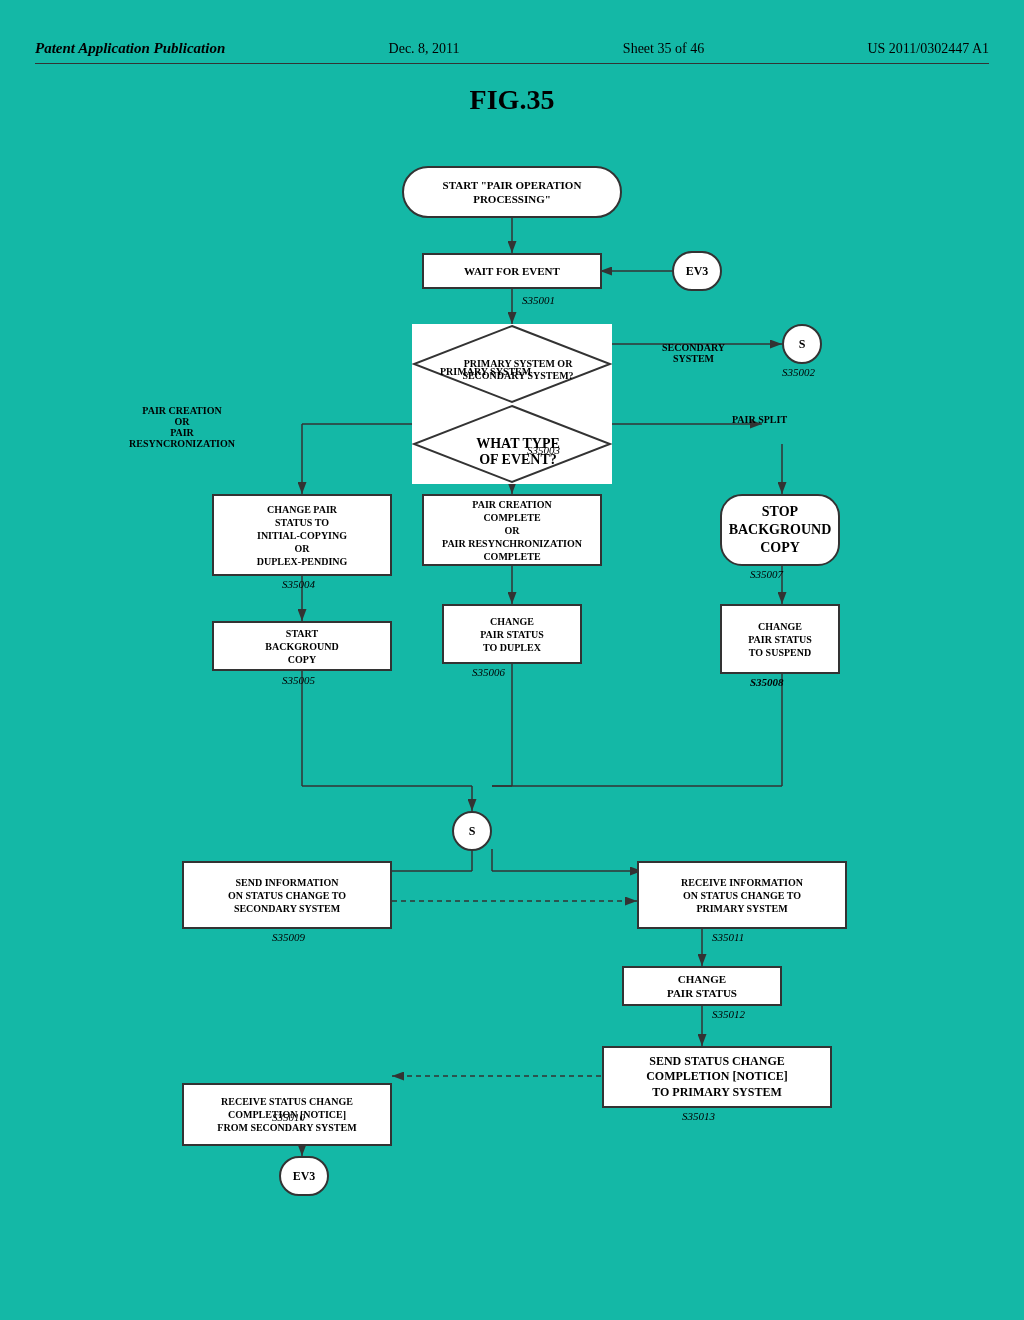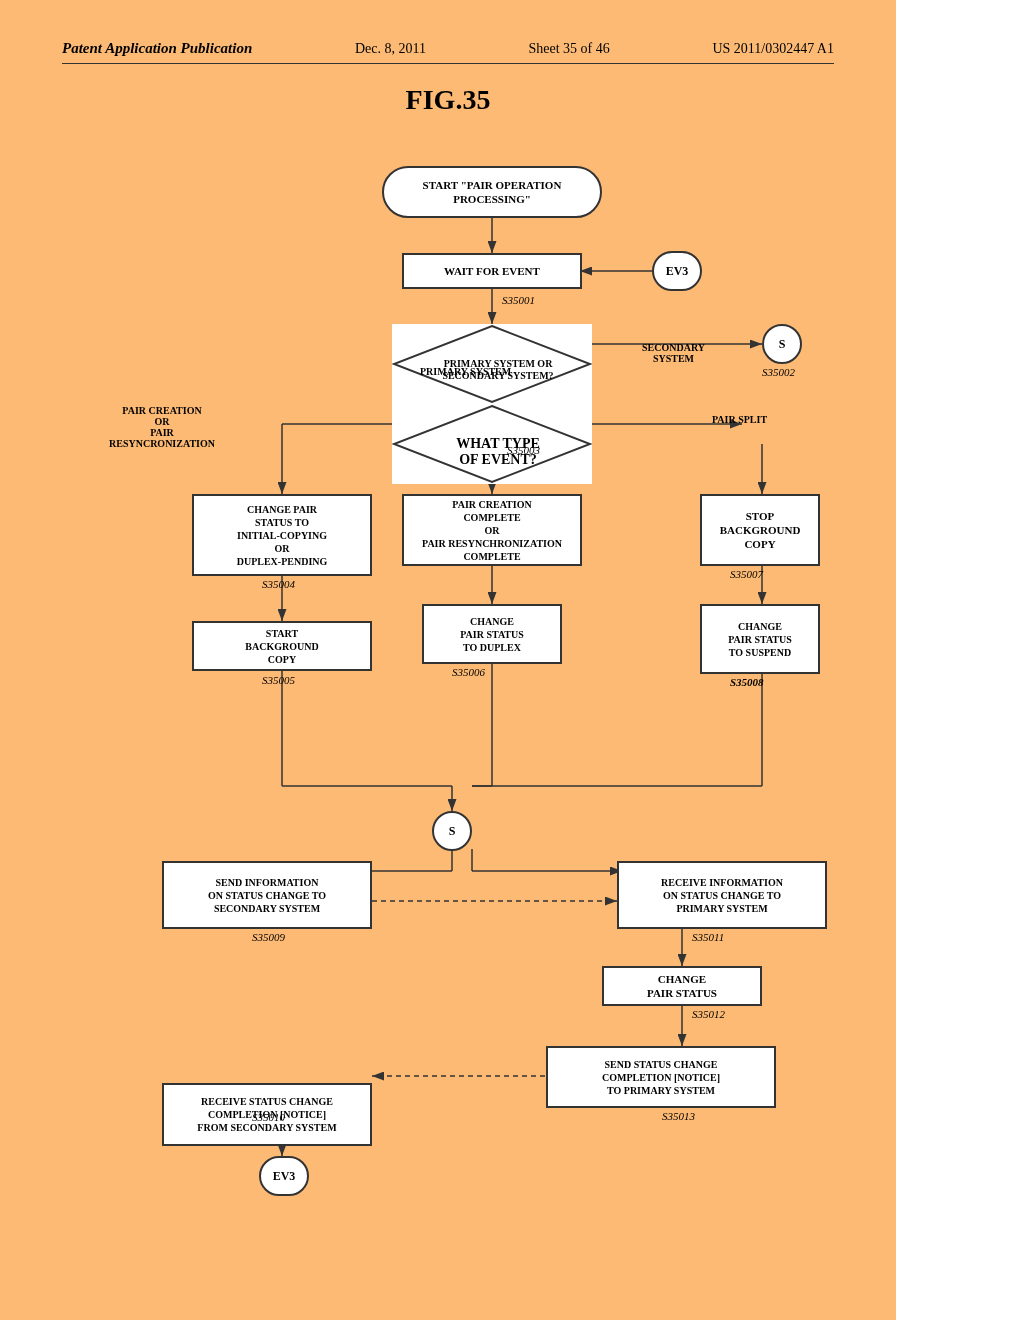--- a/index.html
+++ b/index.html
@@ -5,25 +5,25 @@
     * { box-sizing: border-box; margin: 0; padding: 0; }
     body {
       background: #fff;
       font-family: 'Times New Roman', Times, serif;
       width: 1024px;
       min-height: 1320px;
       position: relative;
       overflow-x: hidden;
     }
     .page {
-      width: 896px;
+      width: 1024px;
       min-height: 1320px;
-      background: #fdba74;
+      background: #14b8a6;
       position: relative;
-      padding: 40px 62px;
+      padding: 40px 35px;
     }
     .header {
       display: flex;
       justify-content: space-between;
       align-items: baseline;
       border-bottom: 1px solid #333;
       padding-bottom: 6px;
       margin-bottom: 20px;
     }
     .header-left {
@@ -286,21 +286,21 @@
     </div>
 
     <div class="fc-box" style="left:340px; top:348px; width:180px; height:72px; font-size:10px;">
       <span style="white-space:pre-line;">PAIR CREATION
 COMPLETE
 OR
 PAIR RESYNCHRONIZATION
 COMPLETE</span>
     </div>
 
-    <div class="fc-box" style="left:638px; top:348px; width:120px; height:72px; font-size:11px;">
+    <div class="fc-box" style="left:638px; top:348px; width:120px; height:72px; font-size:14px;border-radius:22px;">
       <span style="white-space:pre-line;">STOP
 BACKGROUND
 COPY</span>
     </div>
 
     <div class="step-label" style="left:668px; top:422px;">
       <span>S35007</span>
     </div>
 
     <div class="fc-box" style="left:130px; top:475px; width:180px; height:50px; font-size:10px;">
@@ -359,21 +359,21 @@
 
     <div class="fc-box" style="left:540px; top:820px; width:160px; height:40px; font-size:11px;">
       <span style="white-space:pre-line;">CHANGE
 PAIR STATUS</span>
     </div>
 
     <div class="step-label" style="left:630px; top:862px;">
       <span>S35012</span>
     </div>
 
-    <div class="fc-box" style="left:484px; top:900px; width:230px; height:62px; font-size:10px;">
+    <div class="fc-box" style="left:520px; top:900px; width:230px; height:62px; font-size:12px;">
       <span style="white-space:pre-line;">SEND STATUS CHANGE
 COMPLETION [NOTICE]
 TO PRIMARY SYSTEM</span>
     </div>
 
     <div class="step-label" style="left:600px; top:964px;">
       <span>S35013</span>
     </div>
 
     <div class="fc-box" style="left:100px; top:937px; width:210px; height:63px; font-size:10px;align-items:center;">

